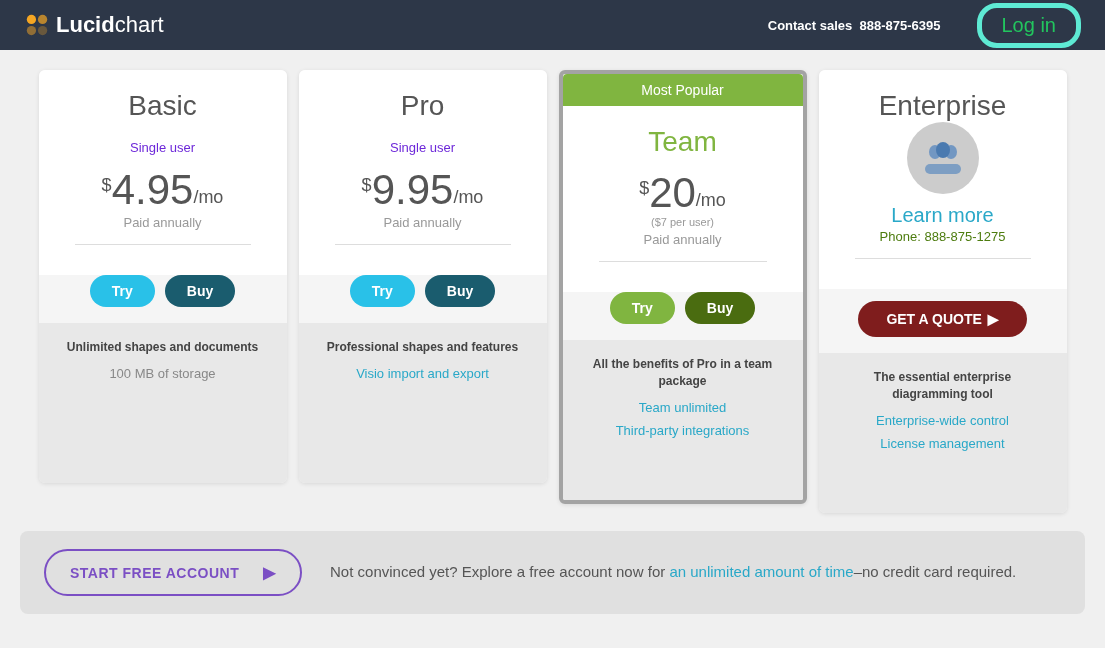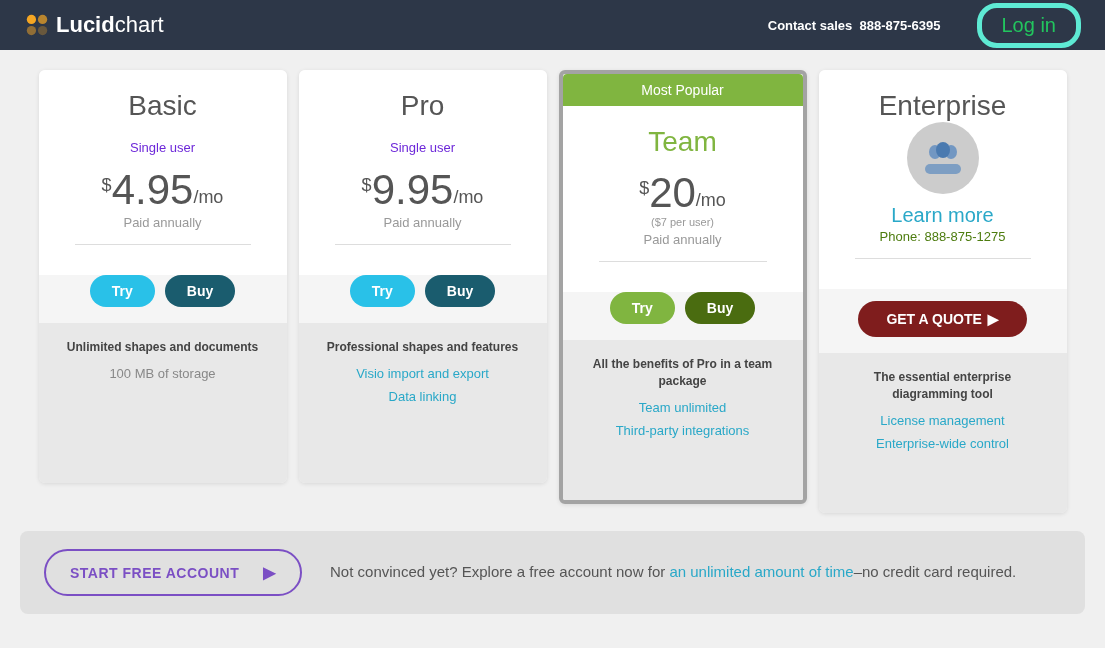--- a/index.html
+++ b/index.html
@@ -351,21 +351,20 @@
         <div class="plan-billed">Paid annually</div>
         <hr class="plan-divider">
       </div>
       <div class="btn-row">
         <button class="btn-try">Try</button>
         <button class="btn-buy">Buy</button>
       </div>
       <div class="plan-features">
         <div class="feature-main">Professional shapes and features</div>
         <span class="feature-link">Visio import and export</span>
-        <span class="feature-link">Data linking</span>
       </div>
     </div>
 
     <div class="plan-card featured">
       <div class="most-popular-badge">Most Popular</div>
       <div class="plan-header featured">
         <div class="plan-name team-name">Team</div>
         <div class="plan-price-row">
           <span class="price-dollar">$</span>
           <span class="price-amount">20</span>
@@ -403,22 +402,22 @@
         <hr class="plan-divider">
       </div>
       <div class="btn-row">
         <button class="btn-quote">
           <span>GET A QUOTE</span>
           <span>▶</span>
         </button>
       </div>
       <div class="plan-features">
         <div class="feature-main">The essential enterprise diagramming tool</div>
+        <span class="feature-link">Enterprise-wide control</span>
         <span class="feature-link">License management</span>
-        <span class="feature-link">Enterprise-wide control</span>
       </div>
     </div>
 
   </div>
 
   <div class="bottom-strip">
     <button class="start-free-btn">
       <span>START FREE ACCOUNT</span>
       <span class="arrow">▶</span>
     </button>

